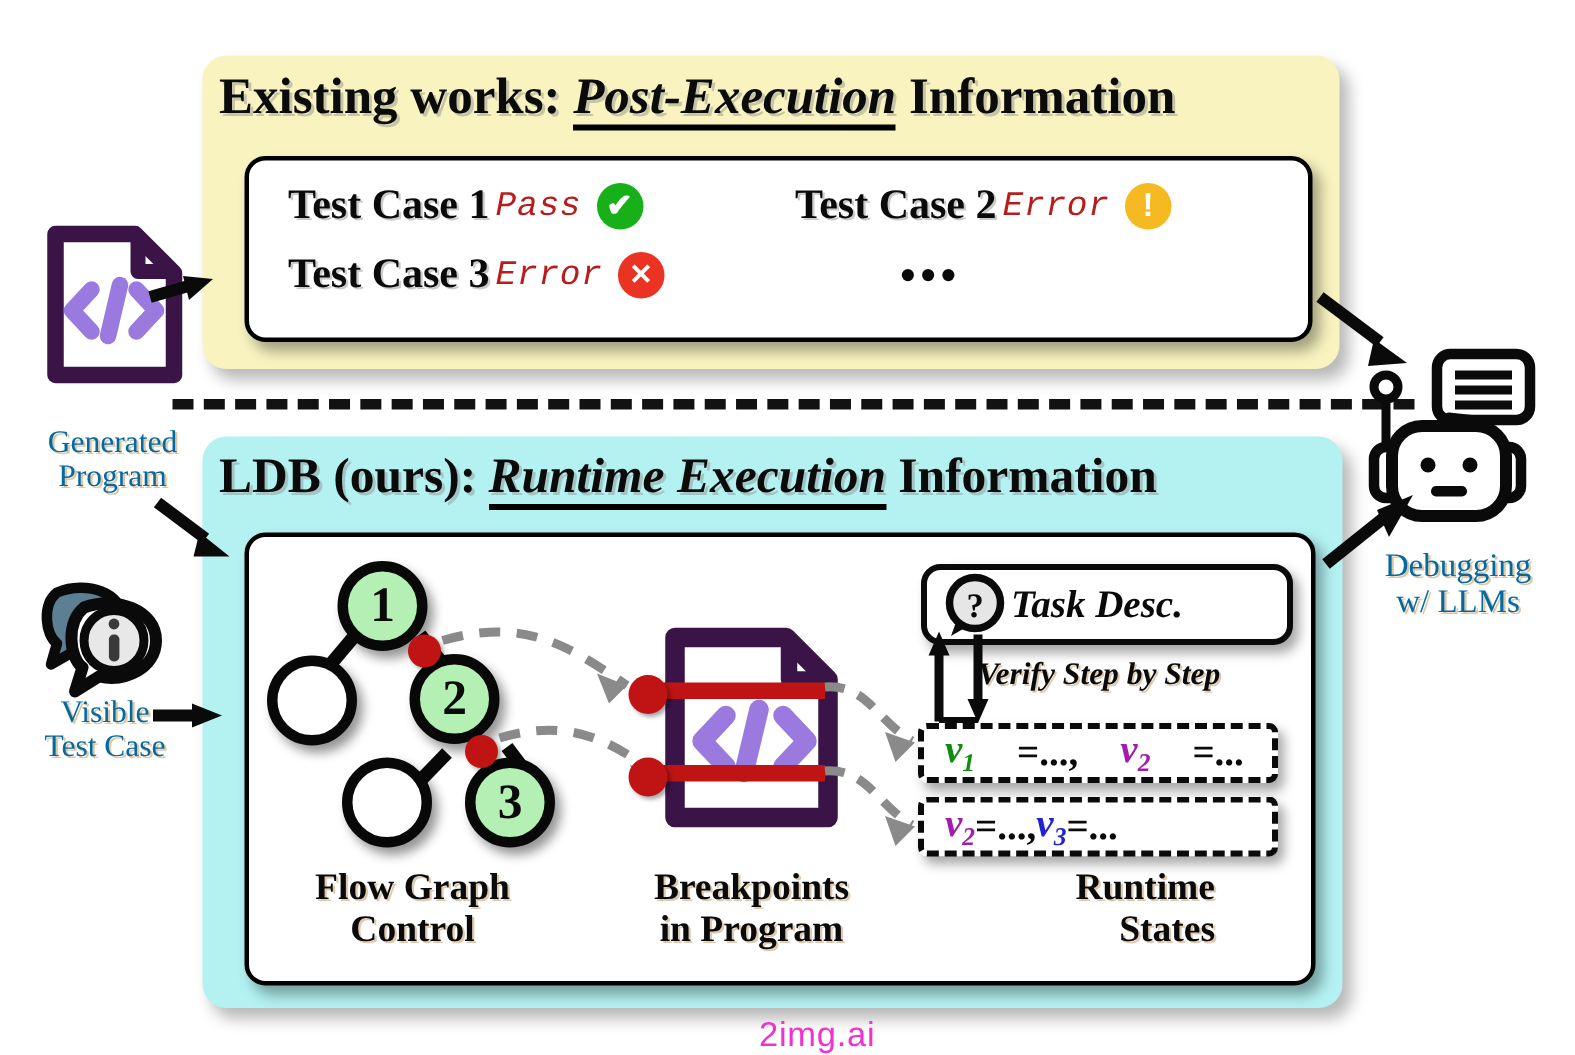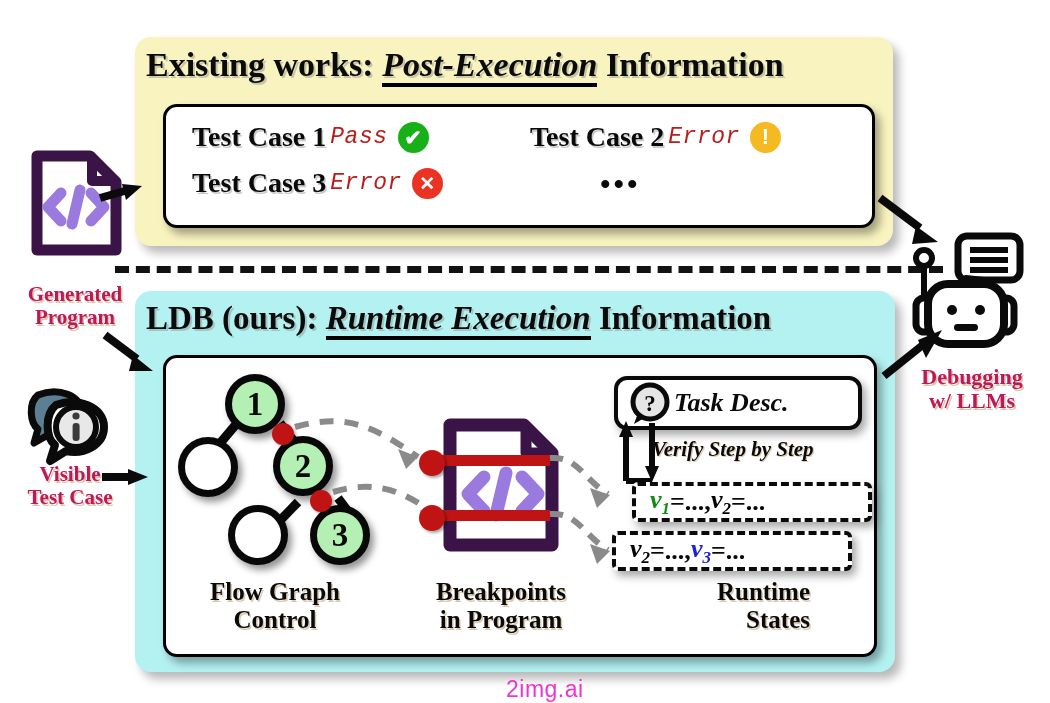--- a/index.html
+++ b/index.html
@@ -48,45 +48,45 @@
          color:#fff;font-family:"Liberation Sans",sans-serif;font-weight:bold;font-size:21px;line-height:1;}
   .badge.pass{background:#18b018;}
   .badge.err{background:#f5b921;font-size:22px;}
   .badge.fail{background:#ea3323;font-size:19px;}
   .dots-lg{font-size:30px;font-weight:bold;letter-spacing:3px;color:#0a0a0a;}
 
   
   #divider{left:115px;top:266px;width:828px;height:0;border-top:7px dashed #121212;}
 
   
-  .cap{position:absolute;text-align:center;font-weight:bold;font-size:21px;line-height:1.08;color:#be185d;
+  .cap{position:absolute;text-align:center;font-weight:normal;font-size:21px;line-height:1.08;color:#0369a1;
        text-shadow:1.5px 1.5px 0 rgba(196,150,90,.55);}
 
   
   .sub-cap{position:absolute;text-align:center;font-weight:bold;font-size:25px;line-height:1.12;color:#0a0a0a;
        text-shadow:1.5px 1.5px 0 rgba(190,150,100,.5);}
 
   
   .node{position:absolute;border-radius:50%;border:7px solid #080808;box-sizing:border-box;
         display:flex;align-items:center;justify-content:center;
         font-weight:bold;font-size:33px;color:#0a0a0a;
         box-shadow:4px 5px 7px rgba(0,0,0,.42);}
   .node.green{background:#b4f0b4;}
   .node.white{background:#ffffff;}
   .bp-dot{position:absolute;width:22px;height:22px;border-radius:50%;background:#c01414;box-shadow:2px 2px 3px rgba(0,0,0,.35);}
 
   
   .state-row{position:absolute;background:#fff;border:4px dashed #0a0a0a;border-radius:6px;
              display:flex;align-items:center;box-shadow:4px 5px 8px rgba(0,0,0,.35);
              font-weight:bold;font-size:26px;white-space:nowrap;padding-left:14px;box-sizing:border-box;}
-  #state1{left:632px;top:482px;width:240px;height:40px;}
+  #state1{left:612px;top:482px;width:240px;height:40px;gap:28px;}
   #state2{left:612px;top:531px;width:240px;height:40px;}
   .vr{font-style:italic;font-weight:bold;}
   .v-green{color:#108c10;}
-  .v-red{color:#000000;}
+  .v-red{color:#a21caf;}
   .v-blue{color:#2020d8;}
   .veq{color:#0a0a0a;}
   .sub{font-size:17px;vertical-align:sub;font-style:italic;}
 
   
   #task-box{position:absolute;left:614px;top:376px;width:240px;height:46px;background:#fff;
             border:4px solid #0a0a0a;border-radius:13px;display:flex;align-items:center;
             box-shadow:4px 5px 8px rgba(0,0,0,.35);}
   #task-text{font-style:italic;font-weight:bold;font-size:26px;color:#0a0a0a;margin-left:56px;white-space:nowrap;}
   #verify-label{position:absolute;left:652px;top:437px;font-style:italic;font-weight:bold;font-size:21px;color:#0a0a0a;

